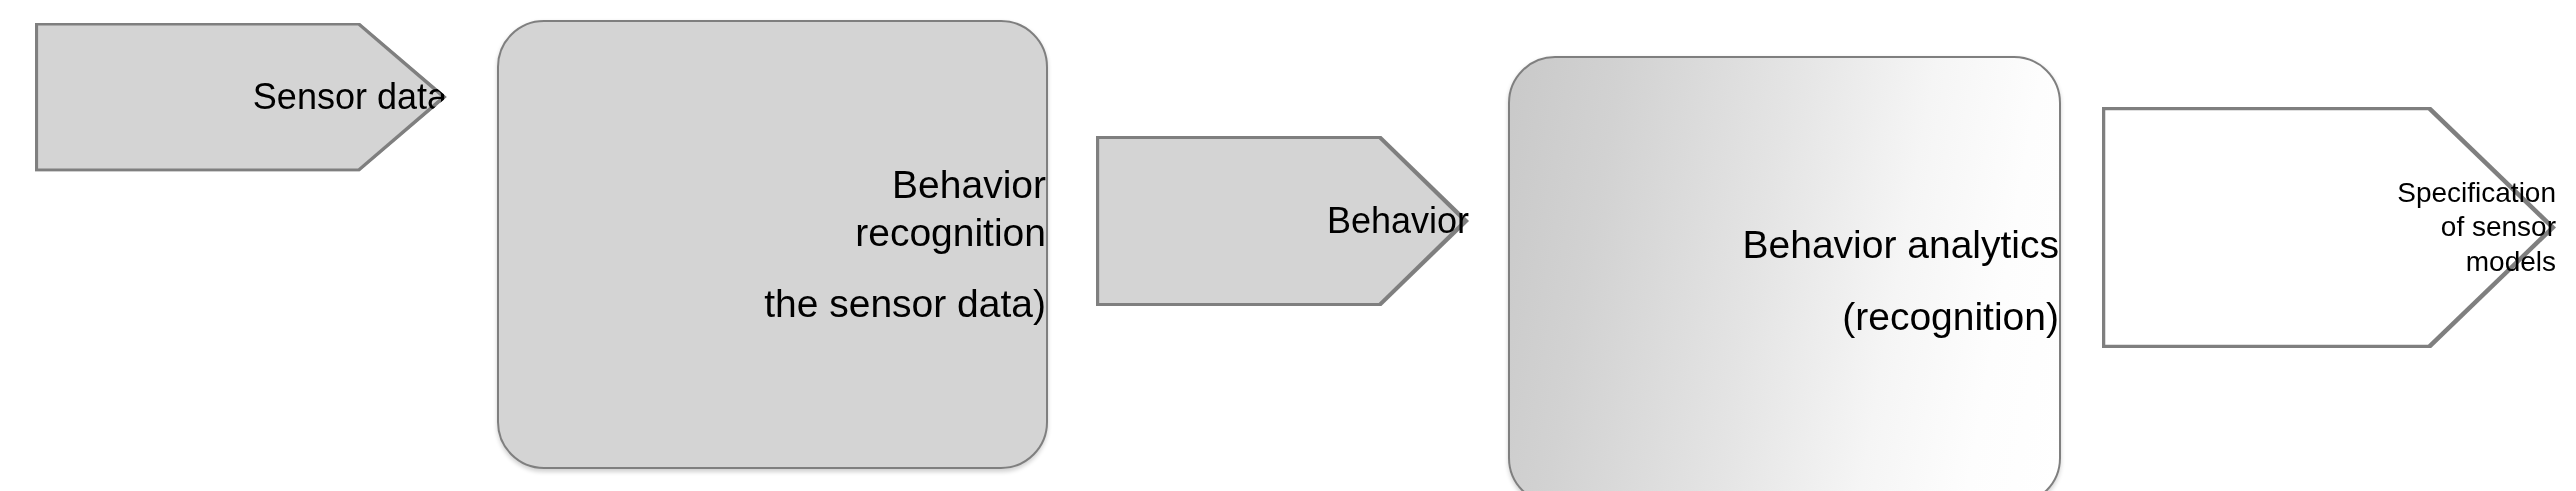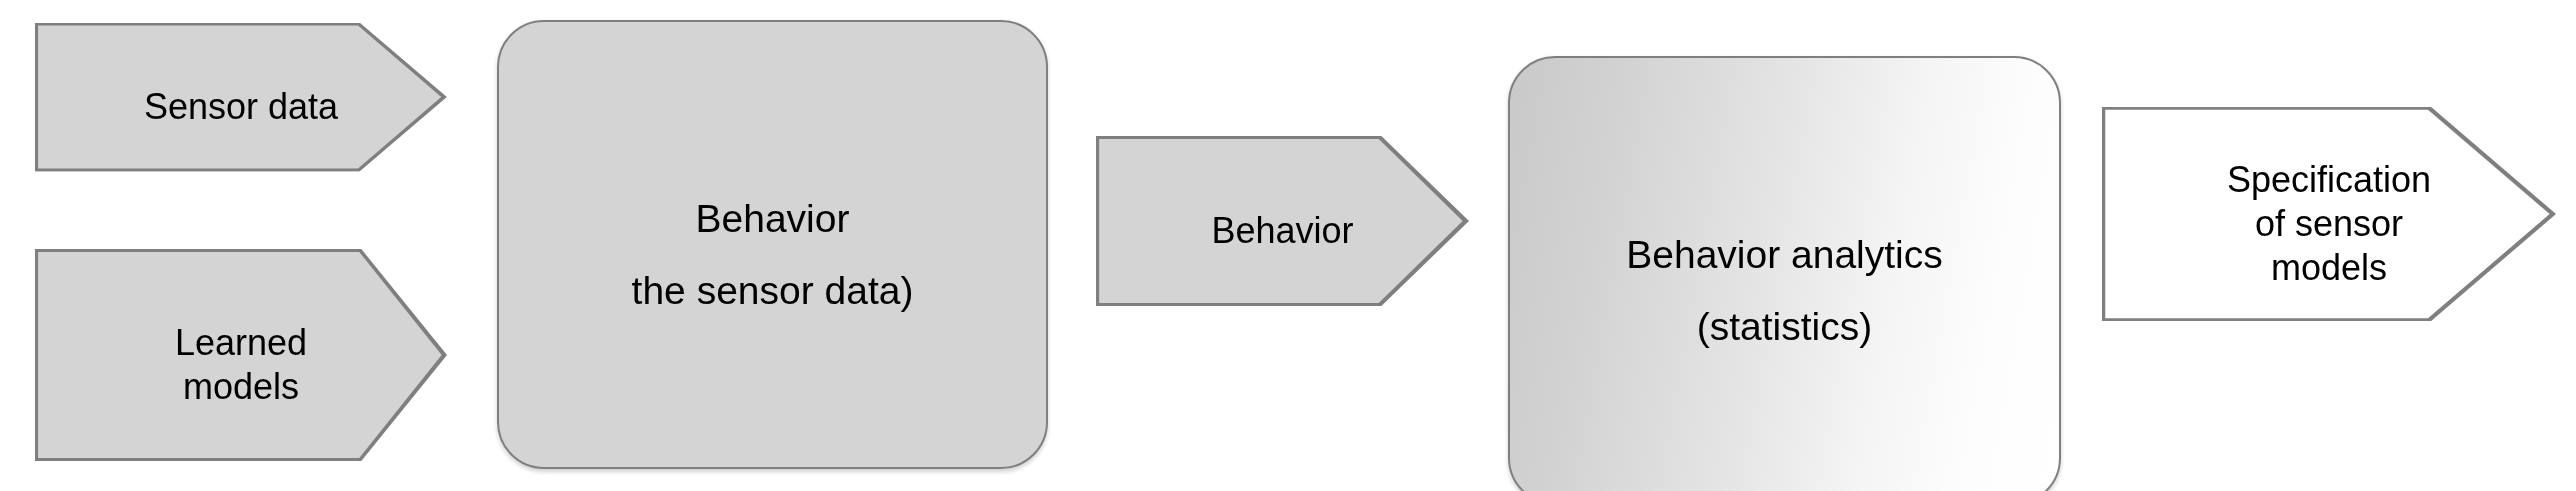--- a/index.html
+++ b/index.html
@@ -18,26 +18,26 @@
     background: #ffffff;
     overflow: hidden;
   }
   .node {
     position: absolute;
     box-sizing: border-box;
   }
   .node-label {
     position: absolute;
     left: 0;
-    top: 10px;
+    top: 0;
     width: 100%;
     height: 100%;
     display: flex;
     flex-direction: column;
-    align-items: center;
+    align-items: flex-end;
     justify-content: center;
     color: #000000;
     text-align: center;
     white-space: pre-line;
     line-height: 1.22;
     pointer-events: none;
   }
   .arrow-node .node-label {
     padding-right: 7%;
   }
@@ -108,22 +108,22 @@
   }
 
   #behavior-analytics-box {
     left: 1508px; top: 20px; width: 553px; height: 449px;
     background: linear-gradient(100deg, #c9c9c9 0%, #d2d2d2 18%, #e4e4e4 45%, #f5f5f5 68%, #fdfdfd 85%, #ffffff 100%);
     font-size: 39px;
     margin-top: 36px;
   }
 
   #specification-arrow {
-    left: 2102px; top: 107px; width: 454px; height: 214px;
-    font-size: 36px;
+    left: 2102px; top: 107px; width: 454px; height: 241px;
+    font-size: 28px;
   }
   #specification-arrow .stroke {
     position: absolute; inset: 0;
     background: #7f7f7f;
     clip-path: polygon(0 0, 72.5% 0, 100% 50%, 72.5% 100%, 0 100%);
     z-index: 0;
   }
   #specification-arrow .fill {
     position: absolute; inset: 0;
     background: #ffffff;
@@ -142,50 +142,43 @@
 <div id="canvas">
 
   <div class="node arrow-node" id="sensor-data-arrow">
     <div class="stroke"></div>
     <div class="fill"></div>
     <div class="node-label">
       <span class="label-line">Sensor data</span>
     </div>
   </div>
 
-  <div class="node arrow-node" id="learned-models-arrow">
-    <div class="stroke"></div>
-    <div class="fill"></div>
-    <div class="node-label">
-      <span class="label-line">Learned</span>
-      <span class="label-line">models</span>
-    </div>
-  </div>
 
   <div class="node rounded-box" id="behavior-recognition-box">
     <div class="node-label">
       <span class="label-line">Behavior</span>
+      <span class="label-line">recognition</span>
       <span class="label-gap"></span>
       <span class="label-line">the sensor data)</span>
     </div>
   </div>
 
   <div class="node arrow-node" id="behavior-arrow">
     <div class="stroke"></div>
     <div class="fill"></div>
     <div class="node-label">
       <span class="label-line">Behavior</span>
     </div>
   </div>
 
   <div class="node rounded-box" id="behavior-analytics-box">
     <div class="node-label">
       <span class="label-line">Behavior analytics</span>
       <span class="label-gap"></span>
-      <span class="label-line">(statistics)</span>
+      <span class="label-line">(recognition)</span>
     </div>
   </div>
 
   <div class="node arrow-node" id="specification-arrow">
     <div class="stroke"></div>
     <div class="fill"></div>
     <div class="node-label">
       <span class="label-line">Specification</span>
       <span class="label-line">of sensor</span>
       <span class="label-line">models</span>

